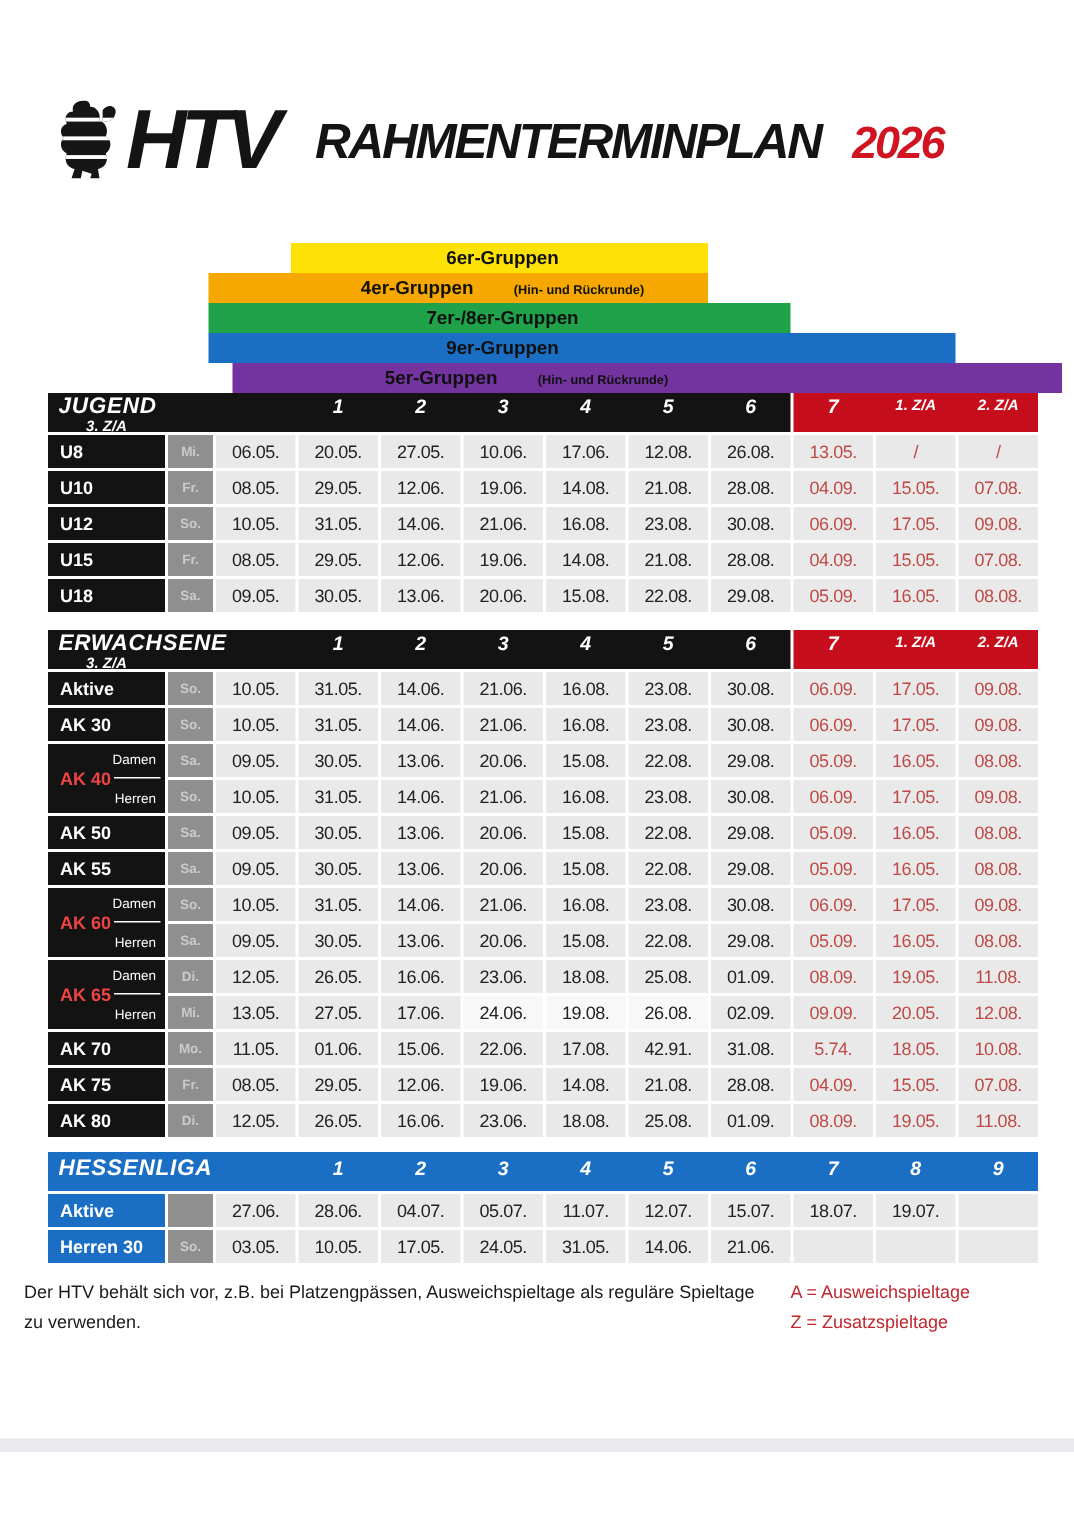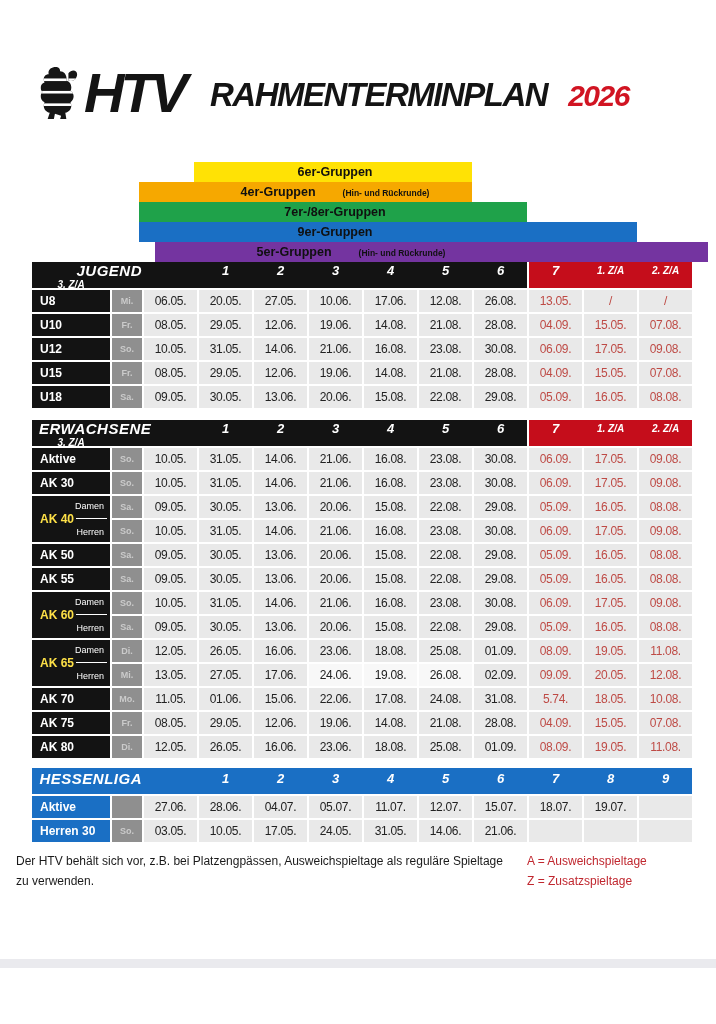--- a/index.html
+++ b/index.html
@@ -23,39 +23,39 @@
              font-weight:bold;white-space:nowrap;}
   .bar-note{font-size:8.5px;font-weight:bold;margin-left:3px;padding-top:2px;padding-left:24px;}
 
   
   .table{position:absolute;left:32px;width:660px;}
   .t-header{position:relative;height:26px;margin-bottom:2px;}
   .hdr-bg{position:absolute;top:0;height:26px;}
   .hdr-grid{position:relative;display:grid;grid-template-columns:78px 30px repeat(10,53px);
             column-gap:2px;height:26px;align-items:center;}
   .t-title{grid-column:1 / span 2;color:#fff;font-style:italic;font-weight:bold;
-           font-size:15px;padding-left:7px;letter-spacing:.5px;white-space:nowrap;text-align:right;}
+           font-size:15px;padding-left:7px;letter-spacing:.5px;white-space:nowrap;}
   .hdr-num{color:#fff;font-style:italic;font-weight:bold;font-size:13px;text-align:center;}
   .hdr-za{font-size:10px;}
   .t-row{display:grid;grid-template-columns:78px 30px repeat(10,53px);column-gap:2px;
          height:22px;margin-bottom:2px;}
   .lbl{background:#131313;color:#fff;font-weight:bold;font-size:12px;display:flex;
        align-items:center;padding-left:8px;white-space:nowrap;}
   .lbl.blue{background:#1A6FC4;}
   .day{background:#8F8F8F;color:#CBCBCB;font-weight:bold;font-size:9px;display:flex;
        align-items:center;justify-content:center;}
   .dc{background:#E9E9E9;color:#222;font-size:12px;letter-spacing:-0.3px;display:flex;
       align-items:center;justify-content:center;}
   .dc.red{color:#BE4A45;}
   .dc.hl{background:#F8F8F8;text-align:center;}
 
   .group{position:relative;}
   .g-lbl{position:absolute;left:0;top:0;width:78px;height:46px;background:#131313;}
   .g-name{position:absolute;left:8px;top:0;height:46px;display:flex;align-items:center;
-          color:#fde047;font-weight:bold;font-size:12px;}
+          color:#ef4444;font-weight:bold;font-size:12px;}
   .g-sub{position:absolute;right:6px;color:#fff;font-size:9px;}
   .g-sub.top{top:5px;} .g-sub.bot{bottom:5px;}
   .g-div{position:absolute;left:44px;right:3px;top:22px;height:1px;background:#fff;}
   .ph{background:transparent;}
 
   
   .disclaimer{position:absolute;left:16px;top:852px;width:500px;font-size:12px;
               color:#1a1a1a;line-height:1.65;}
   .za-legend{position:absolute;left:527px;top:852px;font-size:12px;color:#C0272F;
              line-height:1.65;}
@@ -393,21 +393,21 @@
           </div>
         </div>
         <div class="t-row">
           <div class="lbl">AK 70</div>
           <div class="day">Mo.</div>
           <div class="dc">11.05.</div>
           <div class="dc">01.06.</div>
           <div class="dc">15.06.</div>
           <div class="dc">22.06.</div>
           <div class="dc">17.08.</div>
-          <div class="dc">24.08.</div>
+          <div class="dc">42.91.</div>
           <div class="dc">31.08.</div>
           <div class="dc red">5.74.</div>
           <div class="dc red">18.05.</div>
           <div class="dc red">10.08.</div>
         </div>
         <div class="t-row">
           <div class="lbl">AK 75</div>
           <div class="day">Fr.</div>
           <div class="dc">08.05.</div>
           <div class="dc">29.05.</div>

